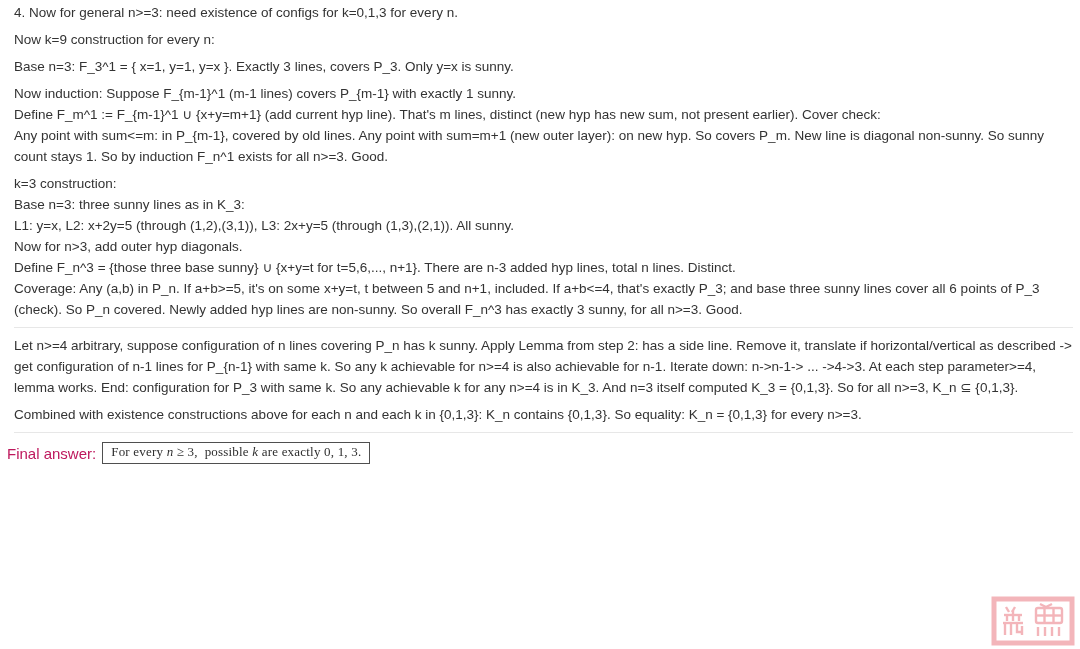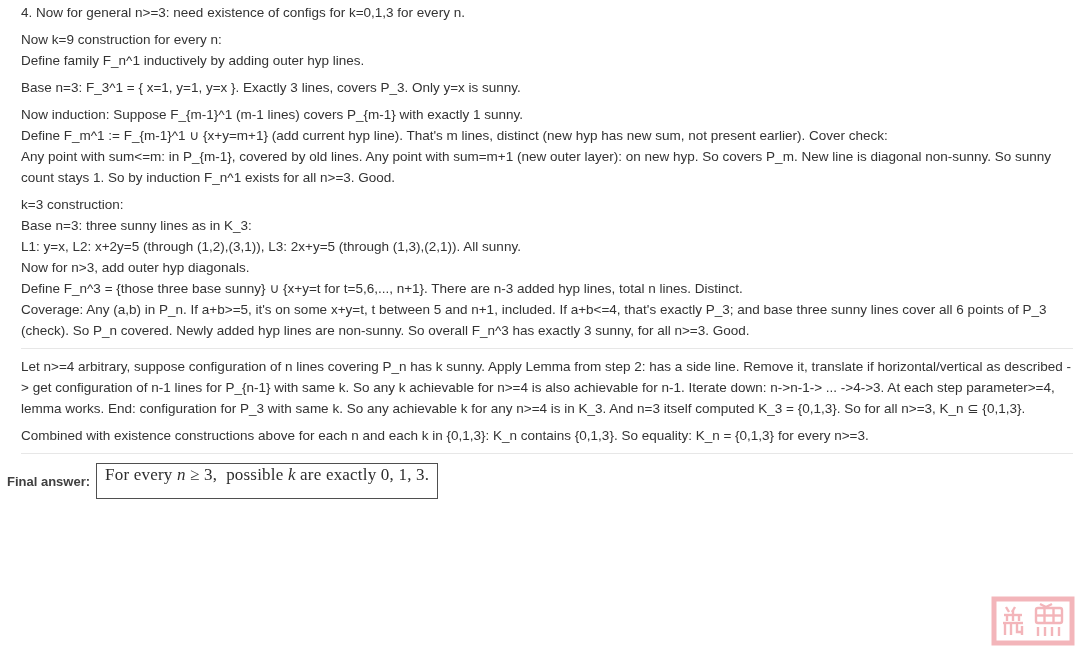--- a/index.html
+++ b/index.html
@@ -6,72 +6,71 @@
   body {
     width: 1080px;
     height: 649px;
     background: #ffffff;
     overflow: hidden;
     position: relative;
     font-family: "Liberation Sans", "DejaVu Sans", sans-serif;
     color: #333333;
   }
   #doc {
-    padding: 2px 7px 0 21px;
+    padding: 2px 7px 0 14px;
     font-size: 13.5px;
     line-height: 21px;
   }
   #doc p {
     margin: 0 0 6px 0;
   }
   #doc hr {
     border: none;
     border-top: 1px solid #e7e7e7;
     margin: 7px 0 7px 0;
   }
   .final-row {
     display: flex;
     align-items: center;
     gap: 6px;
     padding: 2px 7px;
     margin-top: 1px;
   }
   .final-label {
-    font-size: 13px;
-    color: #404040;
+    font-size: 15px;
+    color: #be185d;
     white-space: nowrap;
-    font-weight: bold;
   }
   .answer-box {
     display: inline-block;
     border: 1px solid #4f4f4f;
-    padding: 1px 8px 13px 8px;
+    padding: 1px 8px 3px 8px;
     font-family: "Liberation Serif", "DejaVu Serif", serif;
-    font-size: 17px;
+    font-size: 13px;
     color: #2e2e2e;
     letter-spacing: 0.2px;
     white-space: nowrap;
   }
   .math-var { font-style: italic; }
   .watermark {
     position: absolute;
     right: 5px;
     bottom: 3px;
     width: 84px;
     height: 50px;
     opacity: 0.85;
   }
   .watermark svg { display: block; width: 100%; height: 100%; }
 </style>
 </head>
 <body>
 
 <main id="doc">
     <p><span>4. Now for general n&gt;=3: need existence of configs for k=0,1,3 for every n.</span></p>
-    <p><span>Now k=9 construction for every n:</span><br><span>Define family F_n^1 inductively by adding outer hyp lines.</span></p>
+    <p><span>Now k=9 construction for every n:</span><br></p>
     <p><span>Base n=3: F_3^1 = { x=1, y=1, y=x }. Exactly 3 lines, covers P_3. Only y=x is sunny.</span></p>
     <p><span>Now induction: Suppose F_{m-1}^1 (m-1 lines) covers P_{m-1} with exactly 1 sunny.</span><br><span>Define F_m^1 := F_{m-1}^1 ∪ {x+y=m+1} (add current hyp line). That's m lines, distinct (new hyp has new sum, not present earlier). Cover check:</span><br><span>Any point with sum&lt;=m: in P_{m-1}, covered by old lines. Any point with sum=m+1 (new outer layer): on new hyp. So covers P_m. New line is diagonal non-sunny. So sunny count stays 1. So by induction F_n^1 exists for all n&gt;=3. Good.</span></p>
     <p><span>k=3 construction:</span><br><span>Base n=3: three sunny lines as in K_3:</span><br><span>L1: y=x, L2: x+2y=5 (through (1,2),(3,1)), L3: 2x+y=5 (through (1,3),(2,1)). All sunny.</span><br><span>Now for n&gt;3, add outer hyp diagonals.</span><br><span>Define F_n^3 = {those three base sunny} ∪ {x+y=t for t=5,6,..., n+1}. There are n-3 added hyp lines, total n lines. Distinct.</span><br><span>Coverage: Any (a,b) in P_n. If a+b&gt;=5, it's on some x+y=t, t between 5 and n+1, included. If a+b&lt;=4, that's exactly P_3; and base three sunny lines cover all 6 points of P_3 (check). So P_n covered. Newly added hyp lines are non-sunny. So overall F_n^3 has exactly 3 sunny, for all n&gt;=3. Good.</span></p>
     <hr>
     <p><span>Let n&gt;=4 arbitrary, suppose configuration of n lines covering P_n has k sunny. Apply Lemma from step 2: has a side line. Remove it, translate if horizontal/vertical as described -&gt; get configuration of n-1 lines for P_{n-1} with same k. So any k achievable for n&gt;=4 is also achievable for n-1. Iterate down: n-&gt;n-1-&gt; ... -&gt;4-&gt;3. At each step parameter&gt;=4, lemma works. End: configuration for P_3 with same k. So any achievable k for any n&gt;=4 is in K_3. And n=3 itself computed K_3 = {0,1,3}. So for all n&gt;=3, K_n ⊆ {0,1,3}.</span></p>
     <p><span>Combined with existence constructions above for each n and each k in {0,1,3}: K_n contains {0,1,3}. So equality: K_n = {0,1,3} for every n&gt;=3.</span></p>
     <hr>
   </main>
 
 <div class="final-row">

